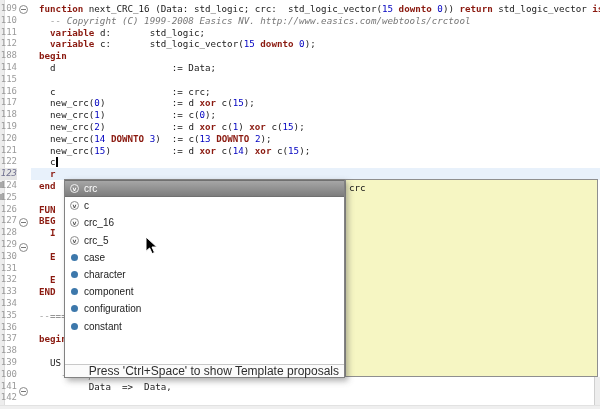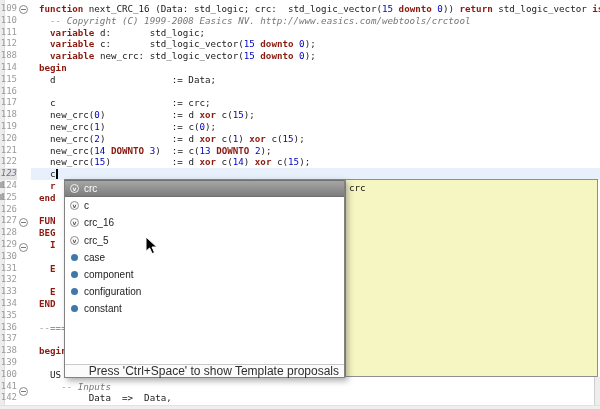--- a/index.html
+++ b/index.html
@@ -141,21 +141,20 @@
         <div class="fold"></div>
       </div>
       <div class="r"></div>
     </div>
   <div id="code" class="abs">
       <div class="r cl"></div>
       <div class="r cl"><span class="t-k">function</span><span class="t-p"> next_CRC_16 (Data: std_logic; crc:  std_logic_vector(</span><span class="t-n">15</span><span class="t-p"> </span><span class="t-k">downto</span><span class="t-p"> </span><span class="t-n">0</span><span class="t-p">)) </span><span class="t-k">return</span><span class="t-p"> std_logic_vector </span><span class="t-k">is</span></div>
       <div class="r cl"><span class="t-c">  -- Copyright (C) 1999-2008 Easics NV. http://www.easics.com/webtools/crctool</span></div>
       <div class="r cl"><span class="t-p">  </span><span class="t-k">variable</span><span class="t-p"> d:       std_logic;</span></div>
       <div class="r cl"><span class="t-p">  </span><span class="t-k">variable</span><span class="t-p"> c:       std_logic_vector(</span><span class="t-n">15</span><span class="t-p"> </span><span class="t-k">downto</span><span class="t-p"> </span><span class="t-n">0</span><span class="t-p">);</span></div>
-      <div class="r cl"><span class="t-p">  </span><span class="t-k">variable</span><span class="t-p"> new_crc: std_logic_vector(</span><span class="t-n">15</span><span class="t-p"> </span><span class="t-k">downto</span><span class="t-p"> </span><span class="t-n">0</span><span class="t-p">);</span></div>
       <div class="r cl"><span class="t-k">begin</span></div>
       <div class="r cl"><span class="t-p">  d                     := Data;</span></div>
       <div class="r cl"></div>
       <div class="r cl"><span class="t-p">  c                     := crc;</span></div>
       <div class="r cl"><span class="t-p">  new_crc(</span><span class="t-n">0</span><span class="t-p">)            := d </span><span class="t-k">xor</span><span class="t-p"> c(</span><span class="t-n">15</span><span class="t-p">);</span></div>
       <div class="r cl"><span class="t-p">  new_crc(</span><span class="t-n">1</span><span class="t-p">)            := c(</span><span class="t-n">0</span><span class="t-p">);</span></div>
       <div class="r cl"><span class="t-p">  new_crc(</span><span class="t-n">2</span><span class="t-p">)            := d </span><span class="t-k">xor</span><span class="t-p"> c(</span><span class="t-n">1</span><span class="t-p">) </span><span class="t-k">xor</span><span class="t-p"> c(</span><span class="t-n">15</span><span class="t-p">);</span></div>
       <div class="r cl"><span class="t-p">  new_crc(</span><span class="t-n">14</span><span class="t-p"> </span><span class="t-k">DOWNTO</span><span class="t-p"> </span><span class="t-n">3</span><span class="t-p">)  := c(</span><span class="t-n">13</span><span class="t-p"> </span><span class="t-k">DOWNTO</span><span class="t-p"> </span><span class="t-n">2</span><span class="t-p">);</span></div>
       <div class="r cl"><span class="t-p">  new_crc(</span><span class="t-n">15</span><span class="t-p">)           := d </span><span class="t-k">xor</span><span class="t-p"> c(</span><span class="t-n">14</span><span class="t-p">) </span><span class="t-k">xor</span><span class="t-p"> c(</span><span class="t-n">15</span><span class="t-p">);</span></div>
       <div class="r cl"><span class="t-p">  c</span><span class="caret"></span></div>
@@ -201,20 +200,24 @@
         <div class="pitem">
           <span class="ic-var">v</span>
           <span>crc_5</span>
         </div>
         <div class="pitem">
           <span class="ic-kw"></span>
           <span>case</span>
         </div>
         <div class="pitem">
           <span class="ic-kw"></span>
+          <span>character</span>
+        </div>
+        <div class="pitem">
+          <span class="ic-kw"></span>
           <span>component</span>
         </div>
         <div class="pitem">
           <span class="ic-kw"></span>
           <span>configuration</span>
         </div>
         <div class="pitem">
           <span class="ic-kw"></span>
           <span>constant</span>
         </div>

